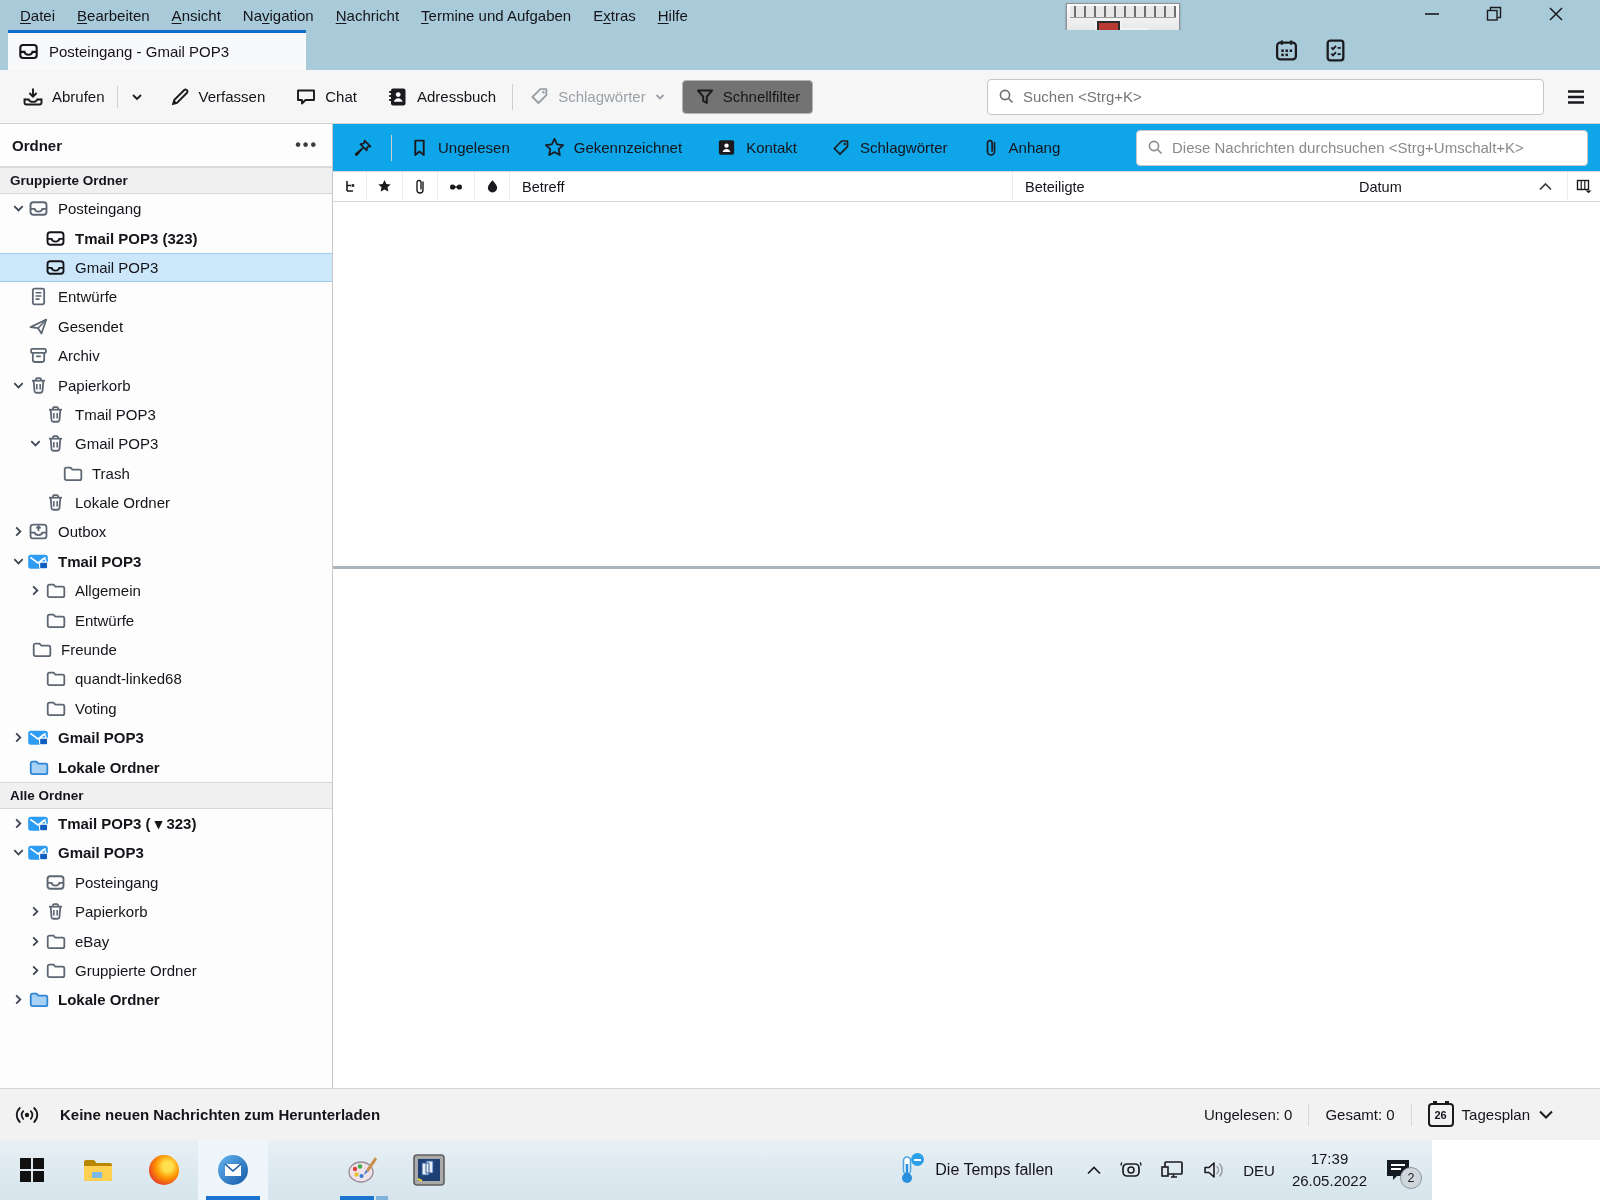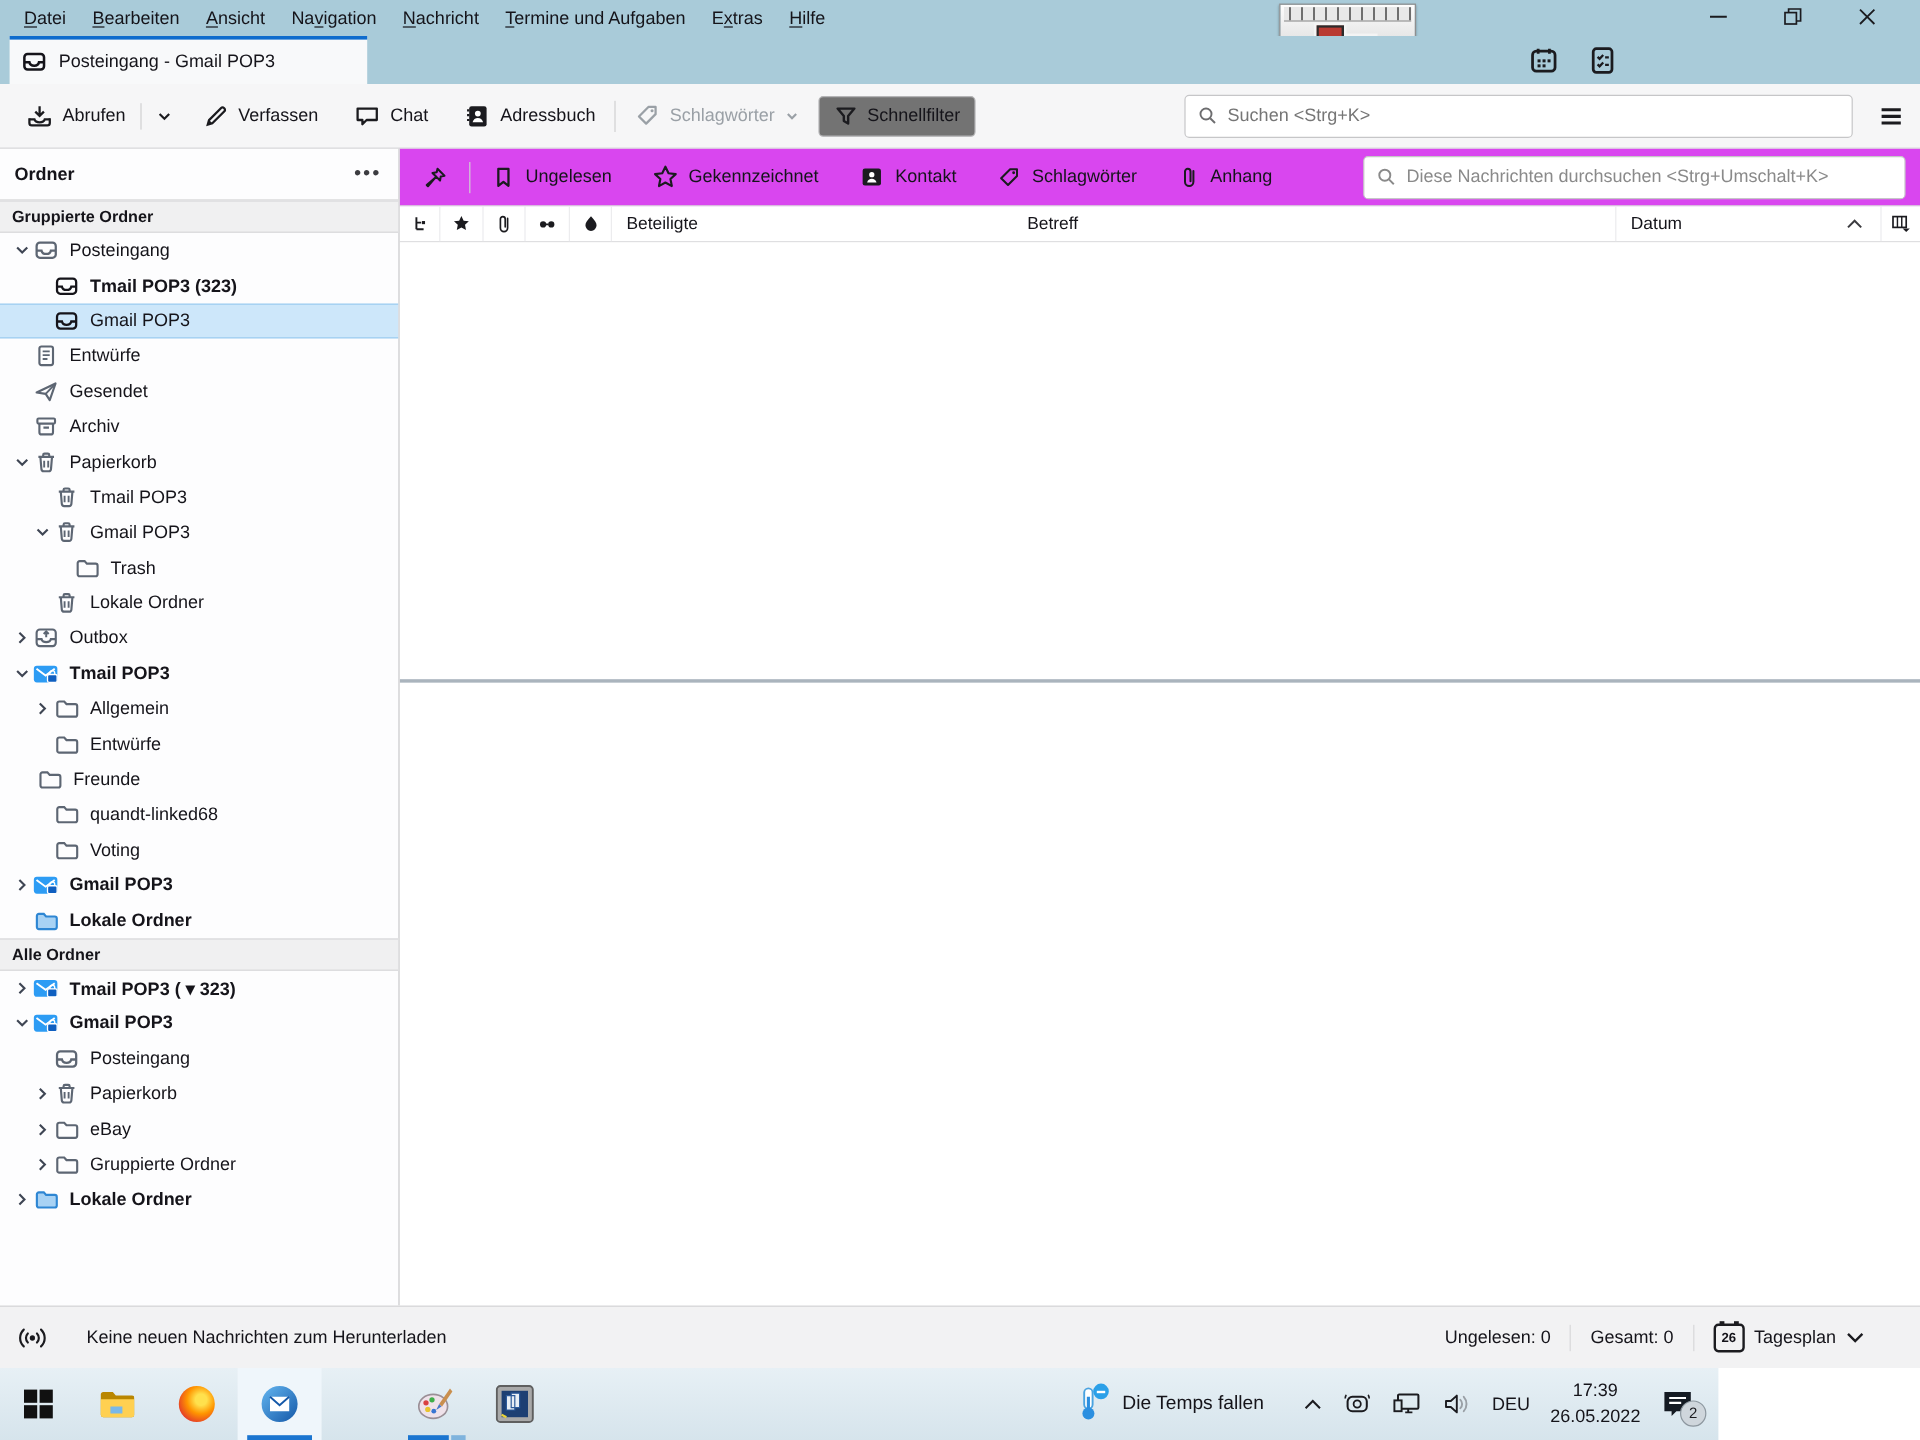--- a/index.html
+++ b/index.html
@@ -50,36 +50,36 @@
   .fsection{height:27px;display:flex;align-items:center;background:#f0f0f1;border-top:1px solid #d8d8da;
             border-bottom:1px solid #d8d8da;font-size:13.5px;font-weight:700;padding-left:10px;box-sizing:border-box;}
   .frow{height:29.4px;display:flex;align-items:center;font-size:15px;box-sizing:border-box;}
   .frow.sel{background:#cde7fa;border-top:1px solid #9fcdf0;border-bottom:1px solid #9fcdf0;}
   .ftw{width:17px;height:15px;flex:none;display:flex;align-items:center;justify-content:center;}
   .fic{width:22px;height:21px;flex:none;display:flex;align-items:center;justify-content:center;margin-right:9px;}
   .flabel{white-space:nowrap;}
   .fbold{font-weight:700;}
 
   .mailarea{flex:1;display:flex;flex-direction:column;background:#fff;}
-  .quickfilterbar{height:48px;flex:none;background:#d946ef;border-bottom:1px solid #d8d8da;
+  .quickfilterbar{height:48px;flex:none;background:#0ea5e9;border-bottom:1px solid #d8d8da;
                   display:flex;align-items:center;padding:0 12px;font-size:15px;box-sizing:border-box;}
   .qfbtn{display:flex;align-items:center;gap:9px;padding:6px 10px;white-space:nowrap;}
   .quickfilterbar .searchbox{margin-left:auto;width:430px;color:#8a8a8a;}
   .colheader{height:30px;flex:none;border-bottom:1px solid #d8d8da;display:flex;align-items:center;
              font-size:14.5px;box-sizing:border-box;background:#fff;}
   .chc{display:flex;align-items:center;justify-content:center;height:100%;border-right:1px solid #ececee;flex:none;}
   .chtext{justify-content:flex-start;padding-left:12px;}
   .msglist{height:364px;flex:none;background:#fff;}
   .hsplitter{height:3px;flex:none;background:#aab4bd;}
   .preview{flex:1;background:#fff;}
 
   
   .statusbar{position:absolute;left:0;top:1088px;width:1600px;height:52px;background:#f2f2f3;
              border-top:1px solid #d4d4d6;box-sizing:border-box;display:flex;align-items:center;font-size:15px;}
-  .sb-left{display:flex;align-items:center;gap:32px;padding-left:14px;}
+  .sb-left{display:flex;align-items:center;gap:20px;padding-left:14px;font-weight:bold;}
   .sb-right{margin-left:auto;display:flex;align-items:center;padding-right:46px;}
   .sb-sep{width:1px;height:22px;background:#d7d7d9;margin:0 16px;}
   .cal26{width:22px;height:20px;border:2px solid #1b1b1f;border-radius:4px;display:flex;align-items:center;justify-content:center;
          font-size:11px;font-weight:700;position:relative;margin-right:8px;}
   .cal26:before{content:"";position:absolute;top:-4px;left:3px;width:4px;height:4px;background:#1b1b1f;}
   .cal26:after{content:"";position:absolute;top:-4px;right:3px;width:4px;height:4px;background:#1b1b1f;}
 
   
   .taskbar{position:absolute;left:0;top:1140px;width:1432px;height:60px;background:linear-gradient(#e7f0f5,#d6e4ec);
            display:flex;align-items:center;}
@@ -657,25 +657,25 @@
               <circle cx="4.6" cy="5" r="2.6" fill="#1b1b1f"></circle>
               <circle cx="11.4" cy="5" r="2.6" fill="#1b1b1f"></circle>
               <path d="M7 5h2" stroke="#1b1b1f" stroke-width="1.4"></path>
             </svg>
         </div>
         <div class="chc" style="width:34px">
           <svg width="13" height="15" viewBox="0 0 14 16">
               <path d="M7 1.2c3.2 3.4 5 5.8 5 8.2a5 5 0 1 1-10 0c0-2.4 1.8-4.8 5-8.2z" fill="#1b1b1f"></path>
             </svg>
         </div>
+        <div class="chc chtext" style="width:490px">
+          <span>Betreff</span>
+        </div>
         <div class="chc chtext" style="width:322px;border-right:none">
           <span>Beteiligte</span>
-        </div>
-        <div class="chc chtext" style="width:490px">
-          <span>Betreff</span>
         </div>
         <div class="chc chtext" style="flex:1;border-right:none;justify-content:space-between;padding-right:14px">
           <span>Datum</span>
           <svg width="15" height="10" viewBox="0 0 15 10">
               <path d="M2 7.5L7.5 2 13 7.5" fill="none" stroke="#3c3c40" stroke-width="1.7"></path>
             </svg>
         </div>
         <div class="chc" style="width:32px;border-left:1px solid #ececee;border-right:none">
           <svg width="17" height="15" viewBox="0 0 17 15">
               <rect x="1.5" y="1.5" width="11" height="9" fill="none" stroke="#1b1b1f" stroke-width="1.4"></rect>

